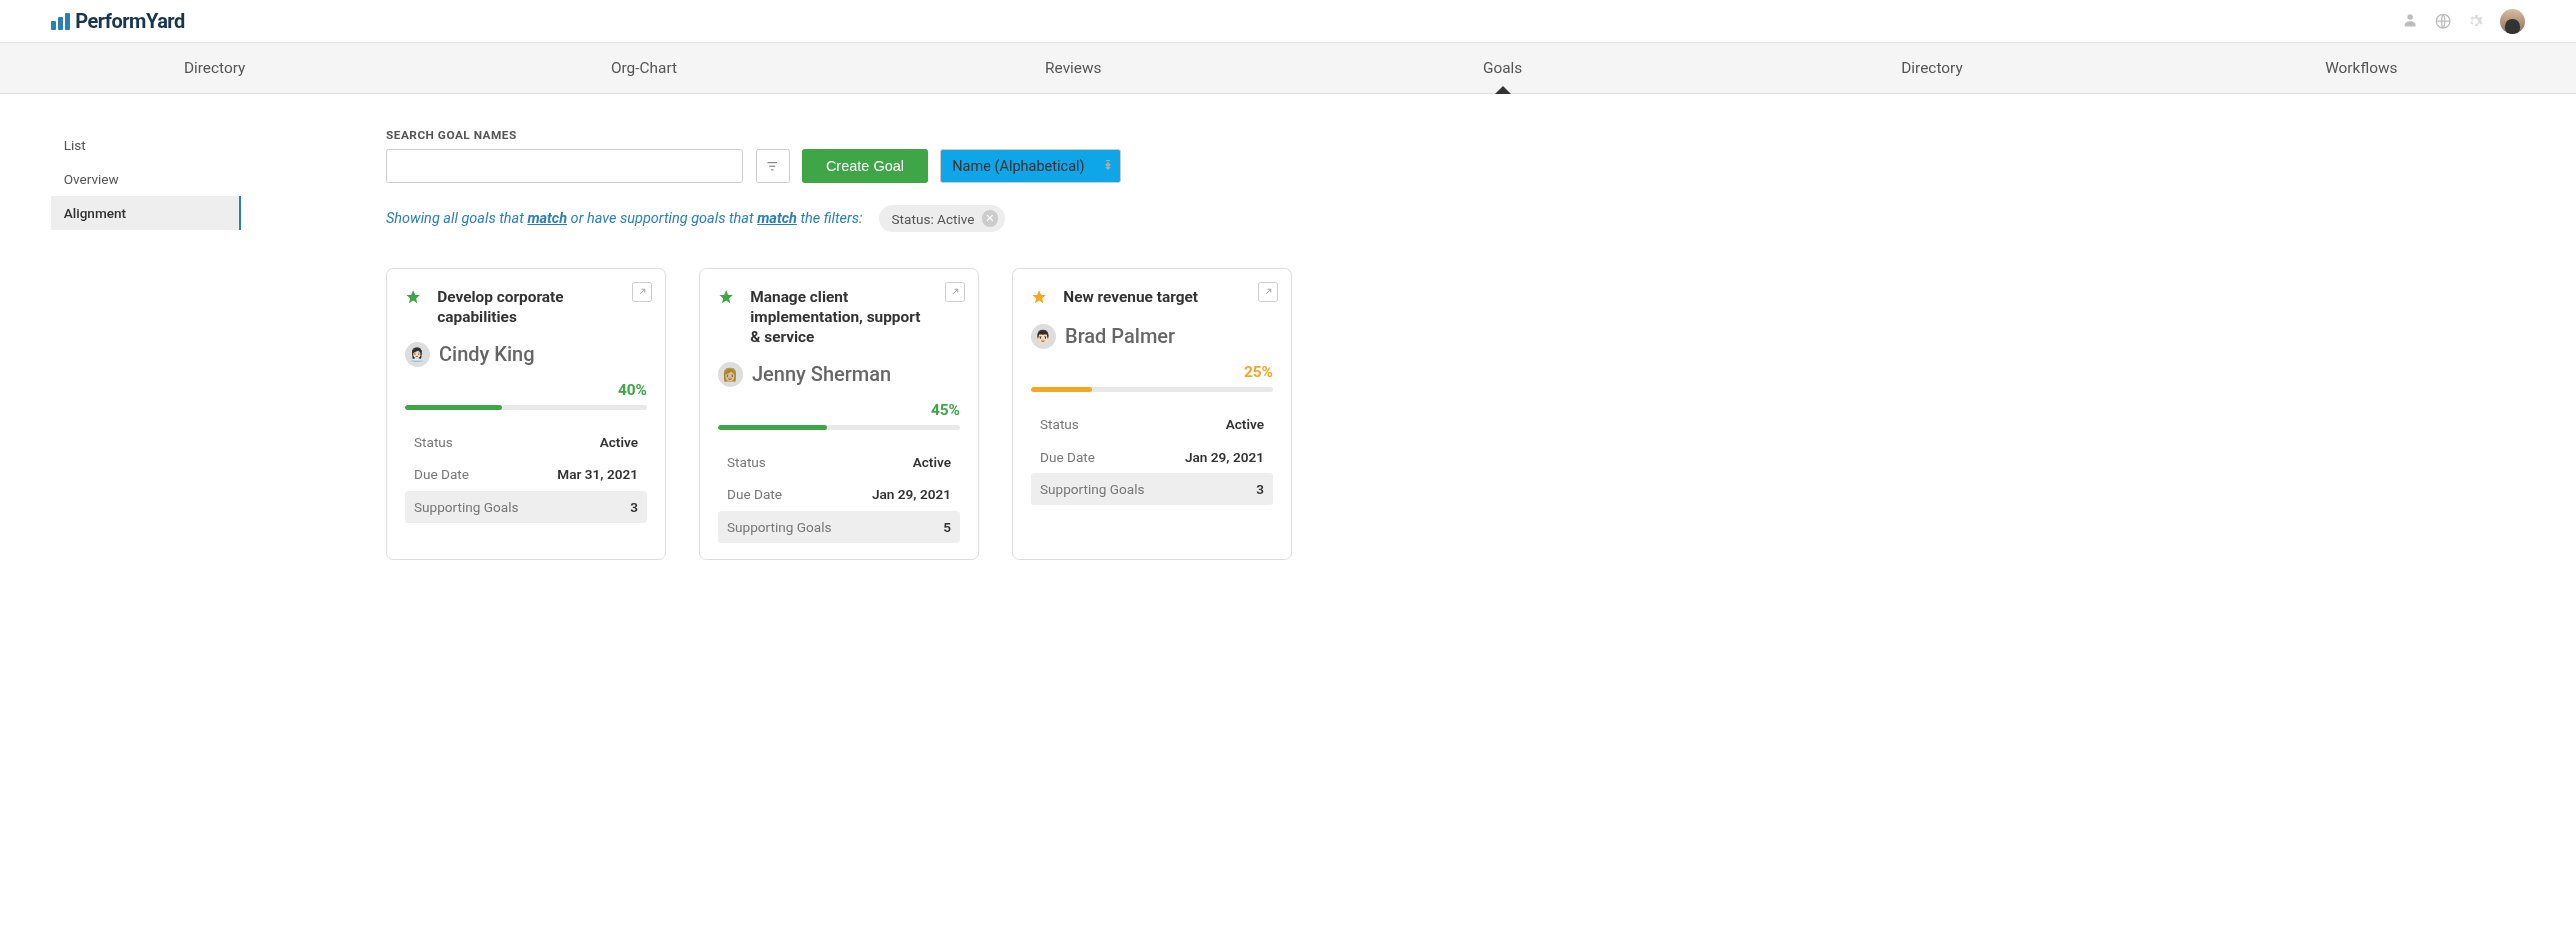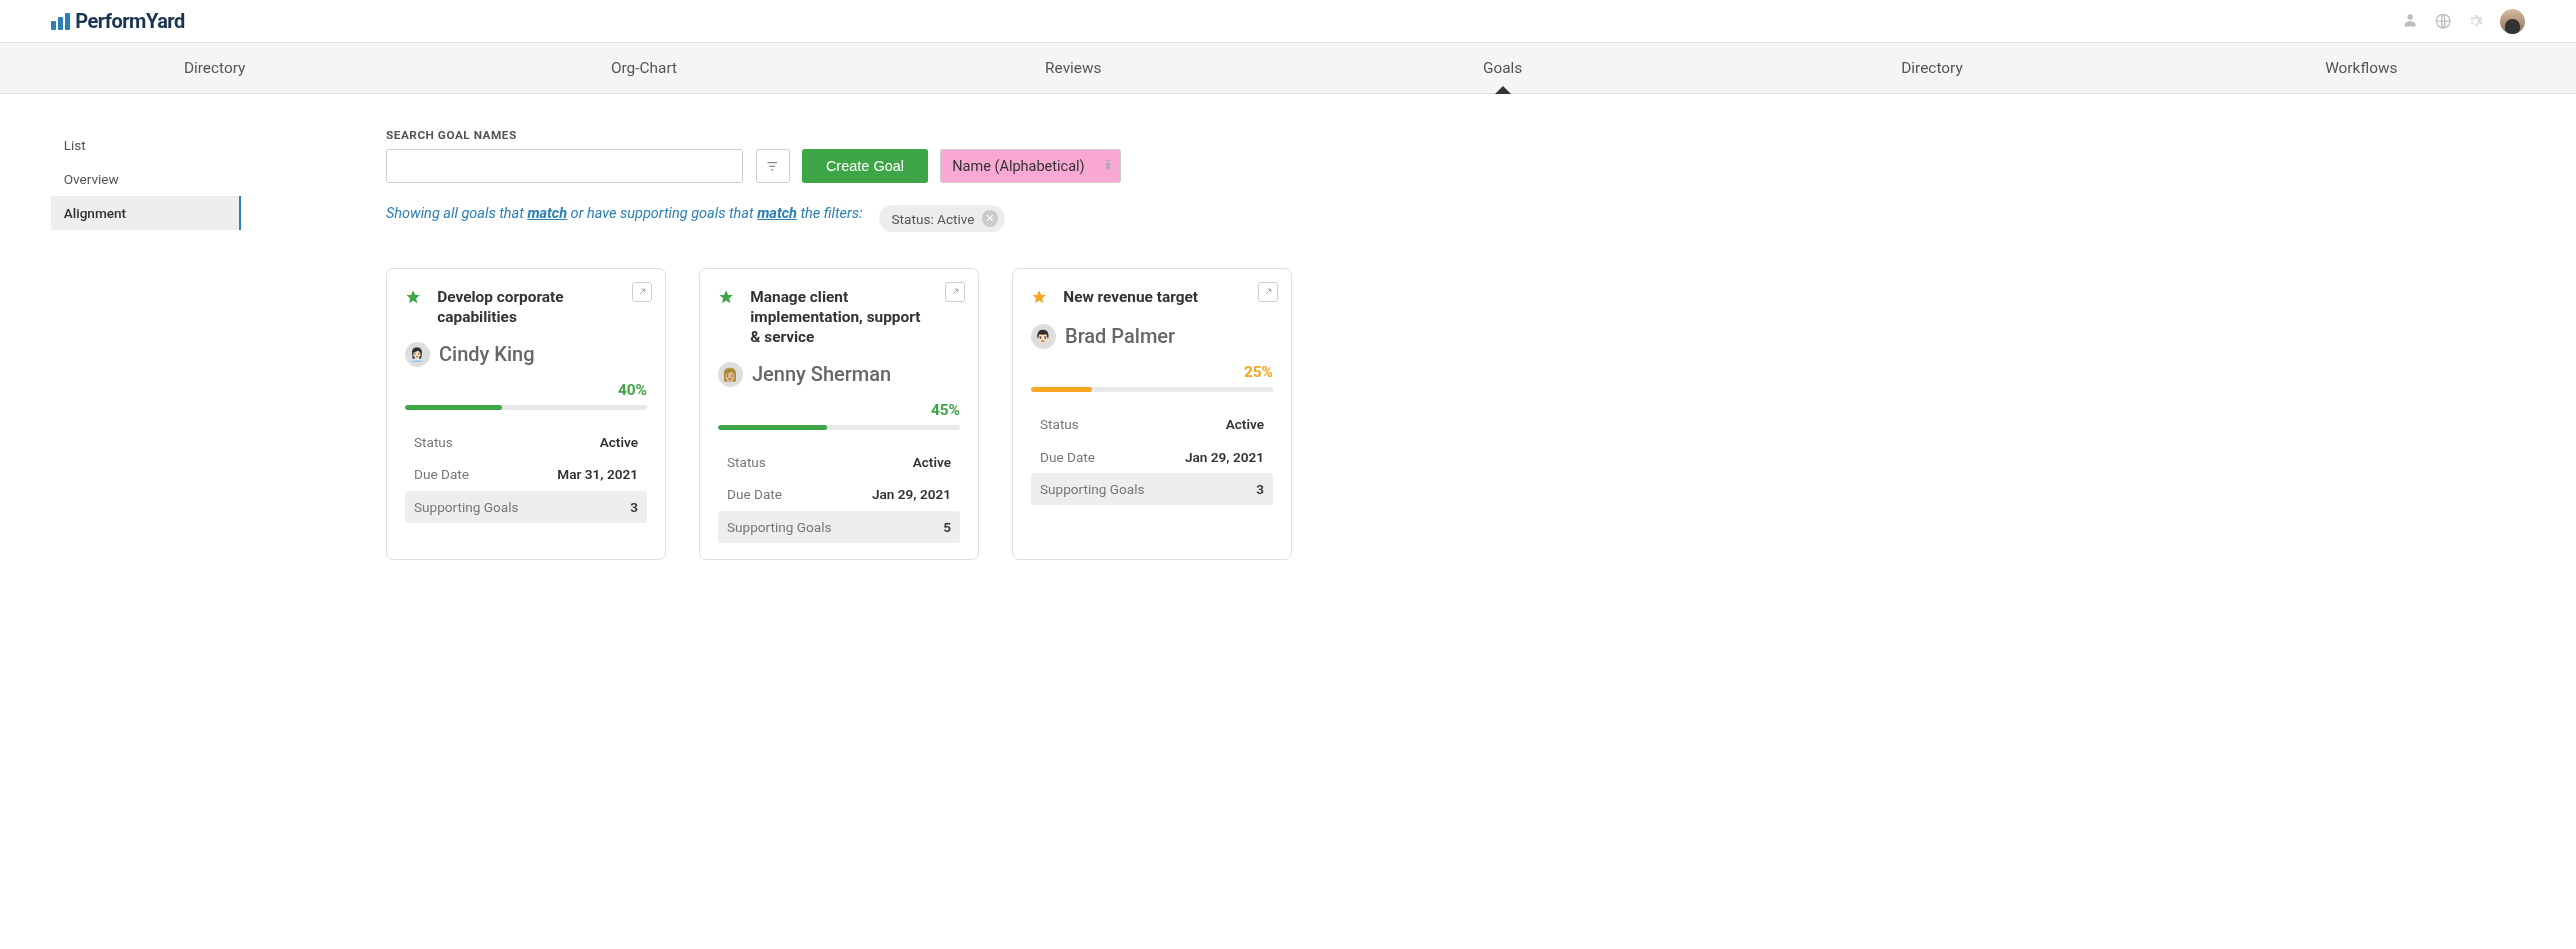--- a/index.html
+++ b/index.html
@@ -31,28 +31,28 @@
   .sidebar-item { padding: 9px 12.7px; font-size: 13.6px; color: #555; cursor: pointer; border-right: 2.7px solid transparent;}
   .sidebar-item.active { background: #eeeeee; border-right: 2.7px solid #2a7fb5; color: #333; font-weight: 500;}
   
   .content { flex: 1; padding-left: 145px; }
   .search-label { font-size: 11.8px; font-weight: 700; color: #555; letter-spacing: 0.5px; margin-bottom: 7px; }
   .controls-row { display: flex; align-items: center; gap: 12.7px; margin-bottom: 22px; }
   .search-input { width: 357px; height: 34px; border: 0.9px solid #ccc; border-radius: 2.7px; padding: 0 9px; font-size: 13.6px; }
   .filter-btn { width: 34px; height: 34px; border: 0.9px solid #ccc; border-radius: 2.7px; background: #fff; display:flex; align-items:center; justify-content:center; cursor:pointer;}
   .filter-btn svg { width: 14.5px; height: 14.5px; stroke: #888; }
   .create-btn { height: 34px; padding: 0 23.5px; background: #3fa648; color: #fff; border: none; border-radius: 2.7px; font-size: 14.5px; font-weight: 500; cursor: pointer; }
-  .sort-select { width: 181px; height: 34px; border: 0.9px solid #ccc; border-radius: 2.7px; padding: 0 25px 0 11px; font-size: 14.5px; color: #333; background:#f9a8d4; position:relative; display:flex; align-items:center; cursor:pointer;}
+  .sort-select { width: 181px; height: 34px; border: 0.9px solid #ccc; border-radius: 2.7px; padding: 0 25px 0 11px; font-size: 14.5px; color: #333; background:#0ea5e9; position:relative; display:flex; align-items:center; cursor:pointer;}
   .sort-select::after { content:""; position:absolute; right:9px; top:50%; transform:translateY(-50%); width:0; height:0; border-left:3.6px solid transparent; border-right:3.6px solid transparent; border-top:3.6px solid #aaa; box-shadow: 0 -5.4px 0 -0.9px #aaa;}
   .sort-arrows{position:absolute;right:9px;display:flex;flex-direction:column;gap:1.8px;}
   .sort-arrows span{width:0;height:0;border-left:3.6px solid transparent;border-right:3.6px solid transparent;}
   .sort-arrows span:first-child{border-bottom:3.6px solid #aaa;}
   .sort-arrows span:last-child{border-top:3.6px solid #aaa;}
   
-  .filter-desc { font-size: 14.5px; font-style: italic; color: #2a7fb5; margin-bottom: 36px; display:flex; align-items:flex-start; gap:16.3px;}
+  .filter-desc { font-size: 14.5px; font-style: italic; color: #2a7fb5; margin-bottom: 36px; display:flex; align-items:center; gap:16.3px;}
   .filter-desc .normal{font-style:italic;}
   .filter-desc .bold{font-weight:700; text-decoration: underline;}
   .filter-chip { display: inline-flex; align-items: center; gap: 7.2px; background: #ededed; border-radius: 14.5px; padding: 5.4px 7.2px 5.4px 12.7px; font-style: normal; color: #555; font-size:13.6px;}
   .chip-x { width: 16.3px; height: 16.3px; border-radius: 50%; background: #ccc; color: #fff; display: flex; align-items: center; justify-content: center; font-size: 11px; cursor: pointer; font-style:normal;}
   
   
   .cards { display: flex; gap: 33px; }
   .card { width: 280px; border: 0.9px solid #ddd; border-radius: 7.2px; padding: 18px 18px 16.3px 18px; position: relative; }
   .card-expand { position: absolute; top: 12.7px; right: 12.7px; width: 20px; height: 20px; border: 0.9px solid #ccc; border-radius: 2.7px; display:flex; align-items:center; justify-content:center; cursor:pointer; color:#999;}
   .card-expand svg{width:11px;height:11px;}

